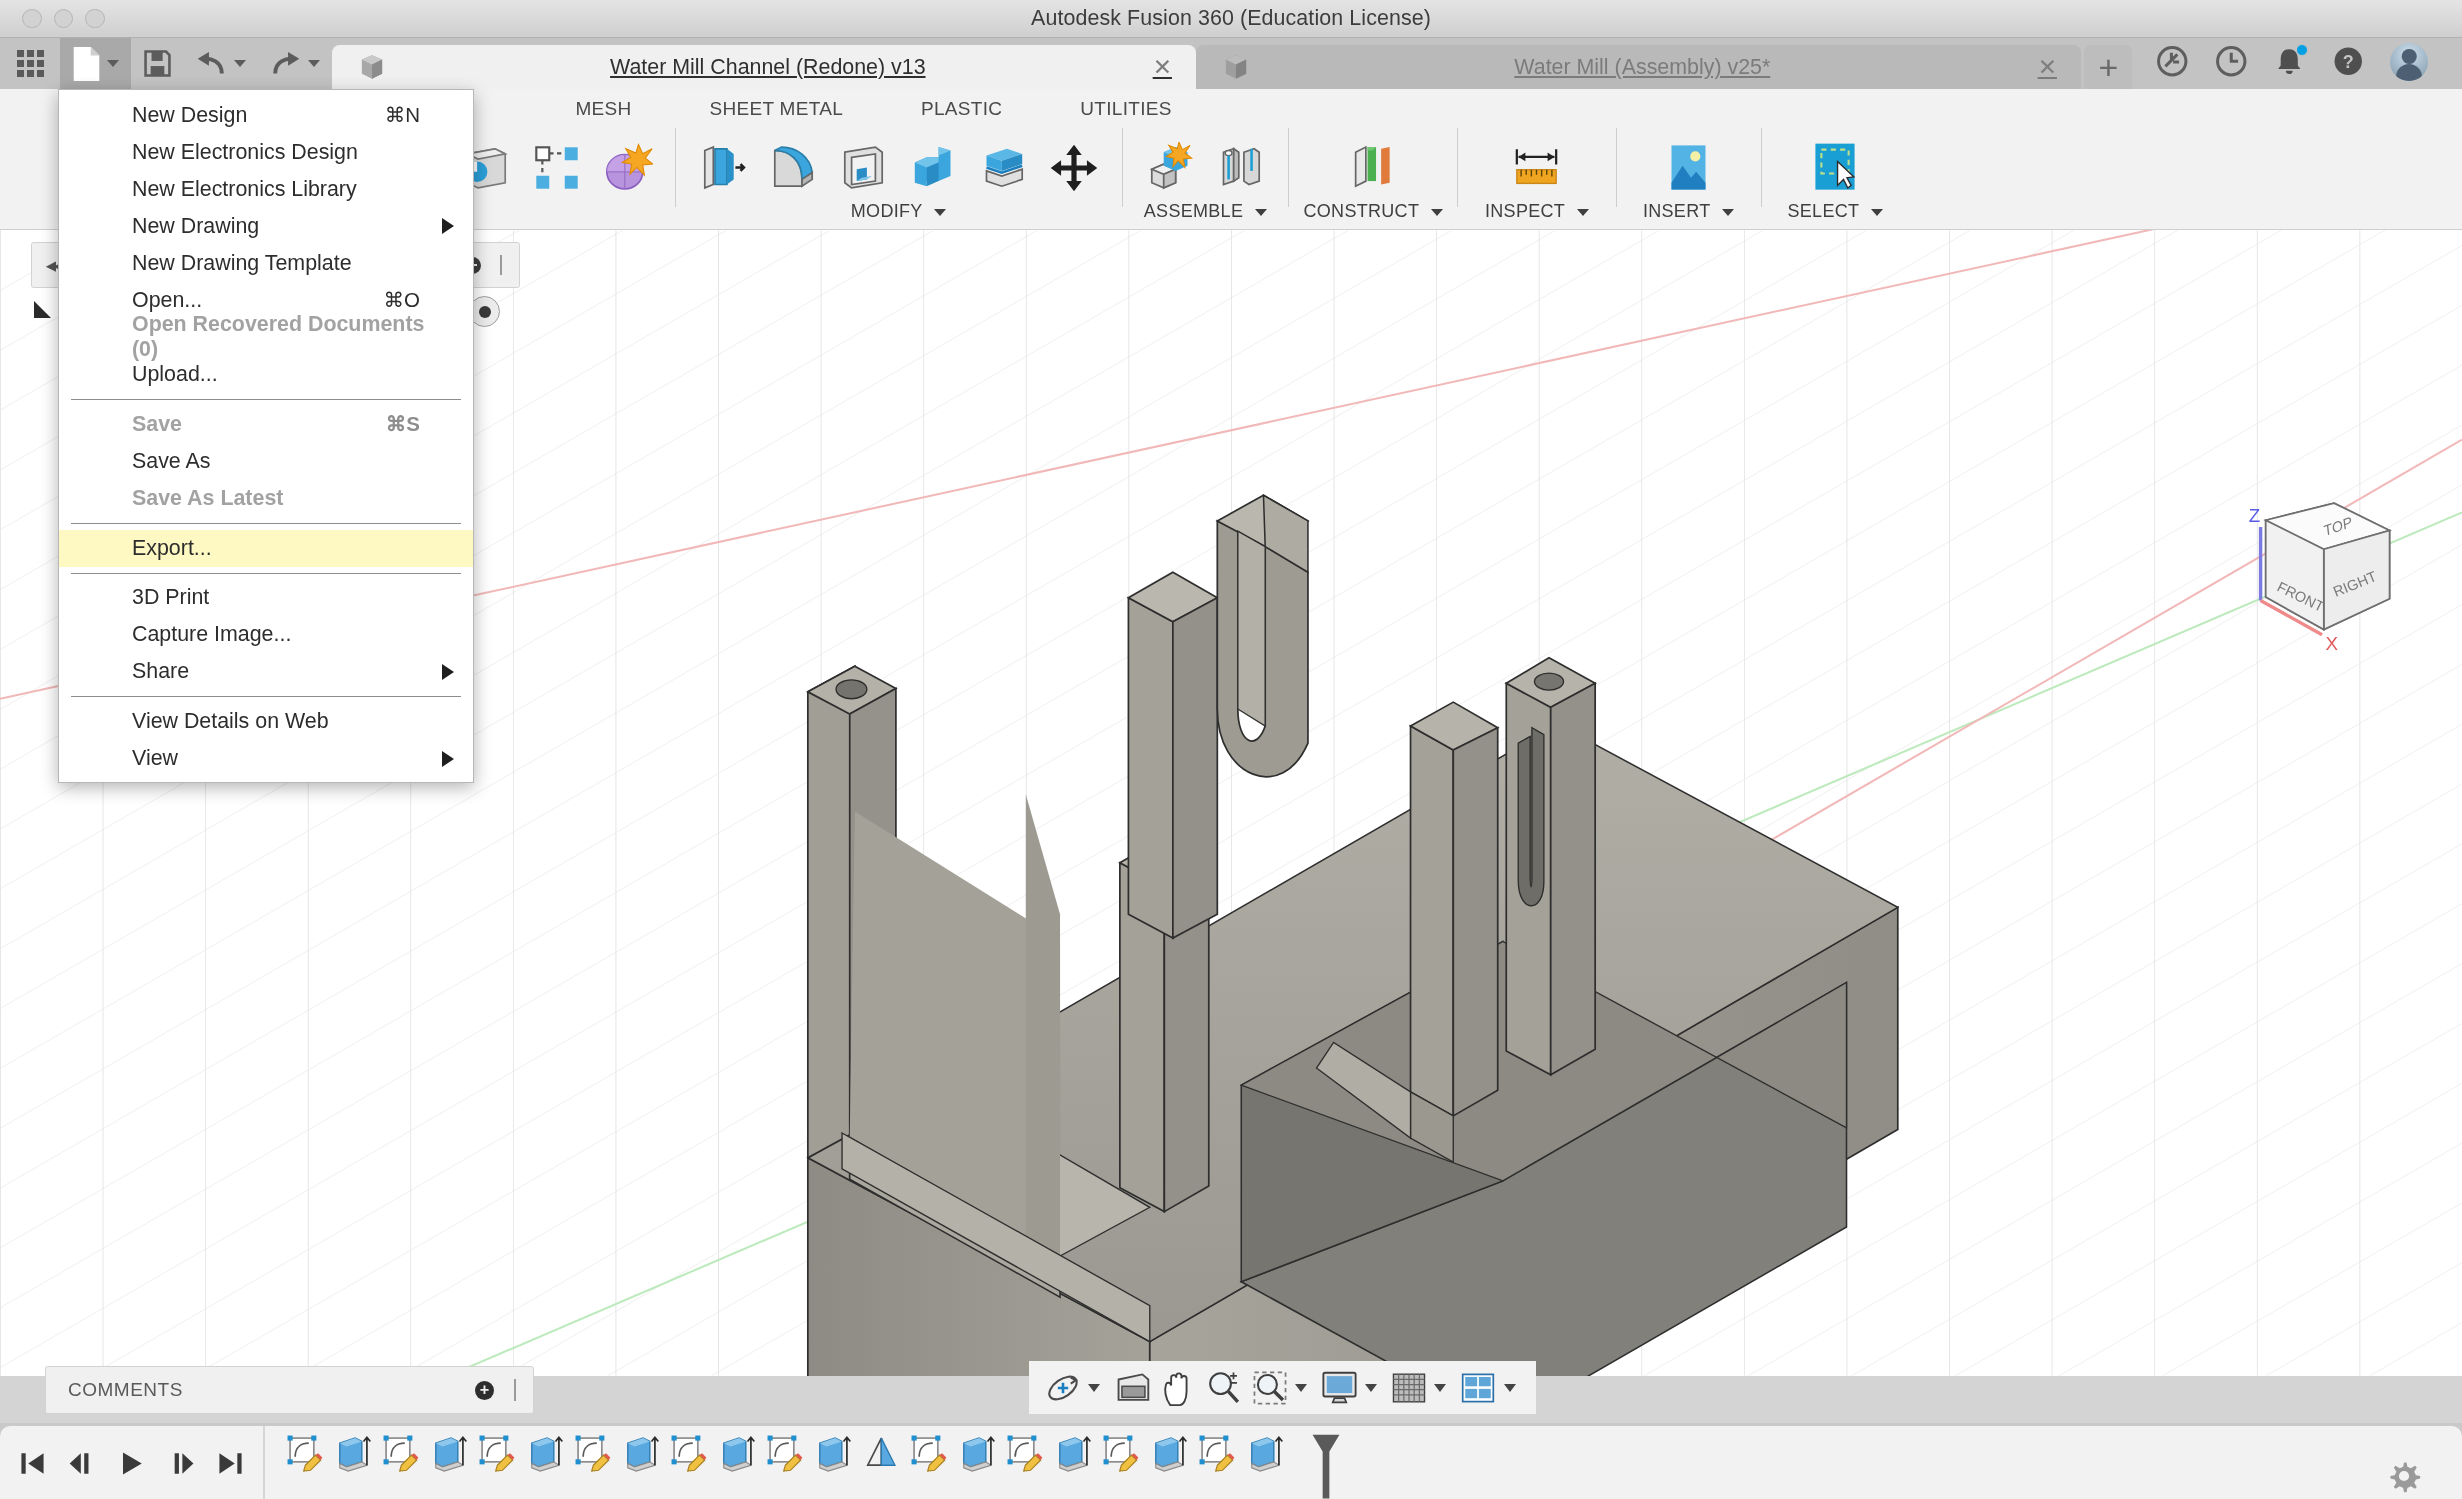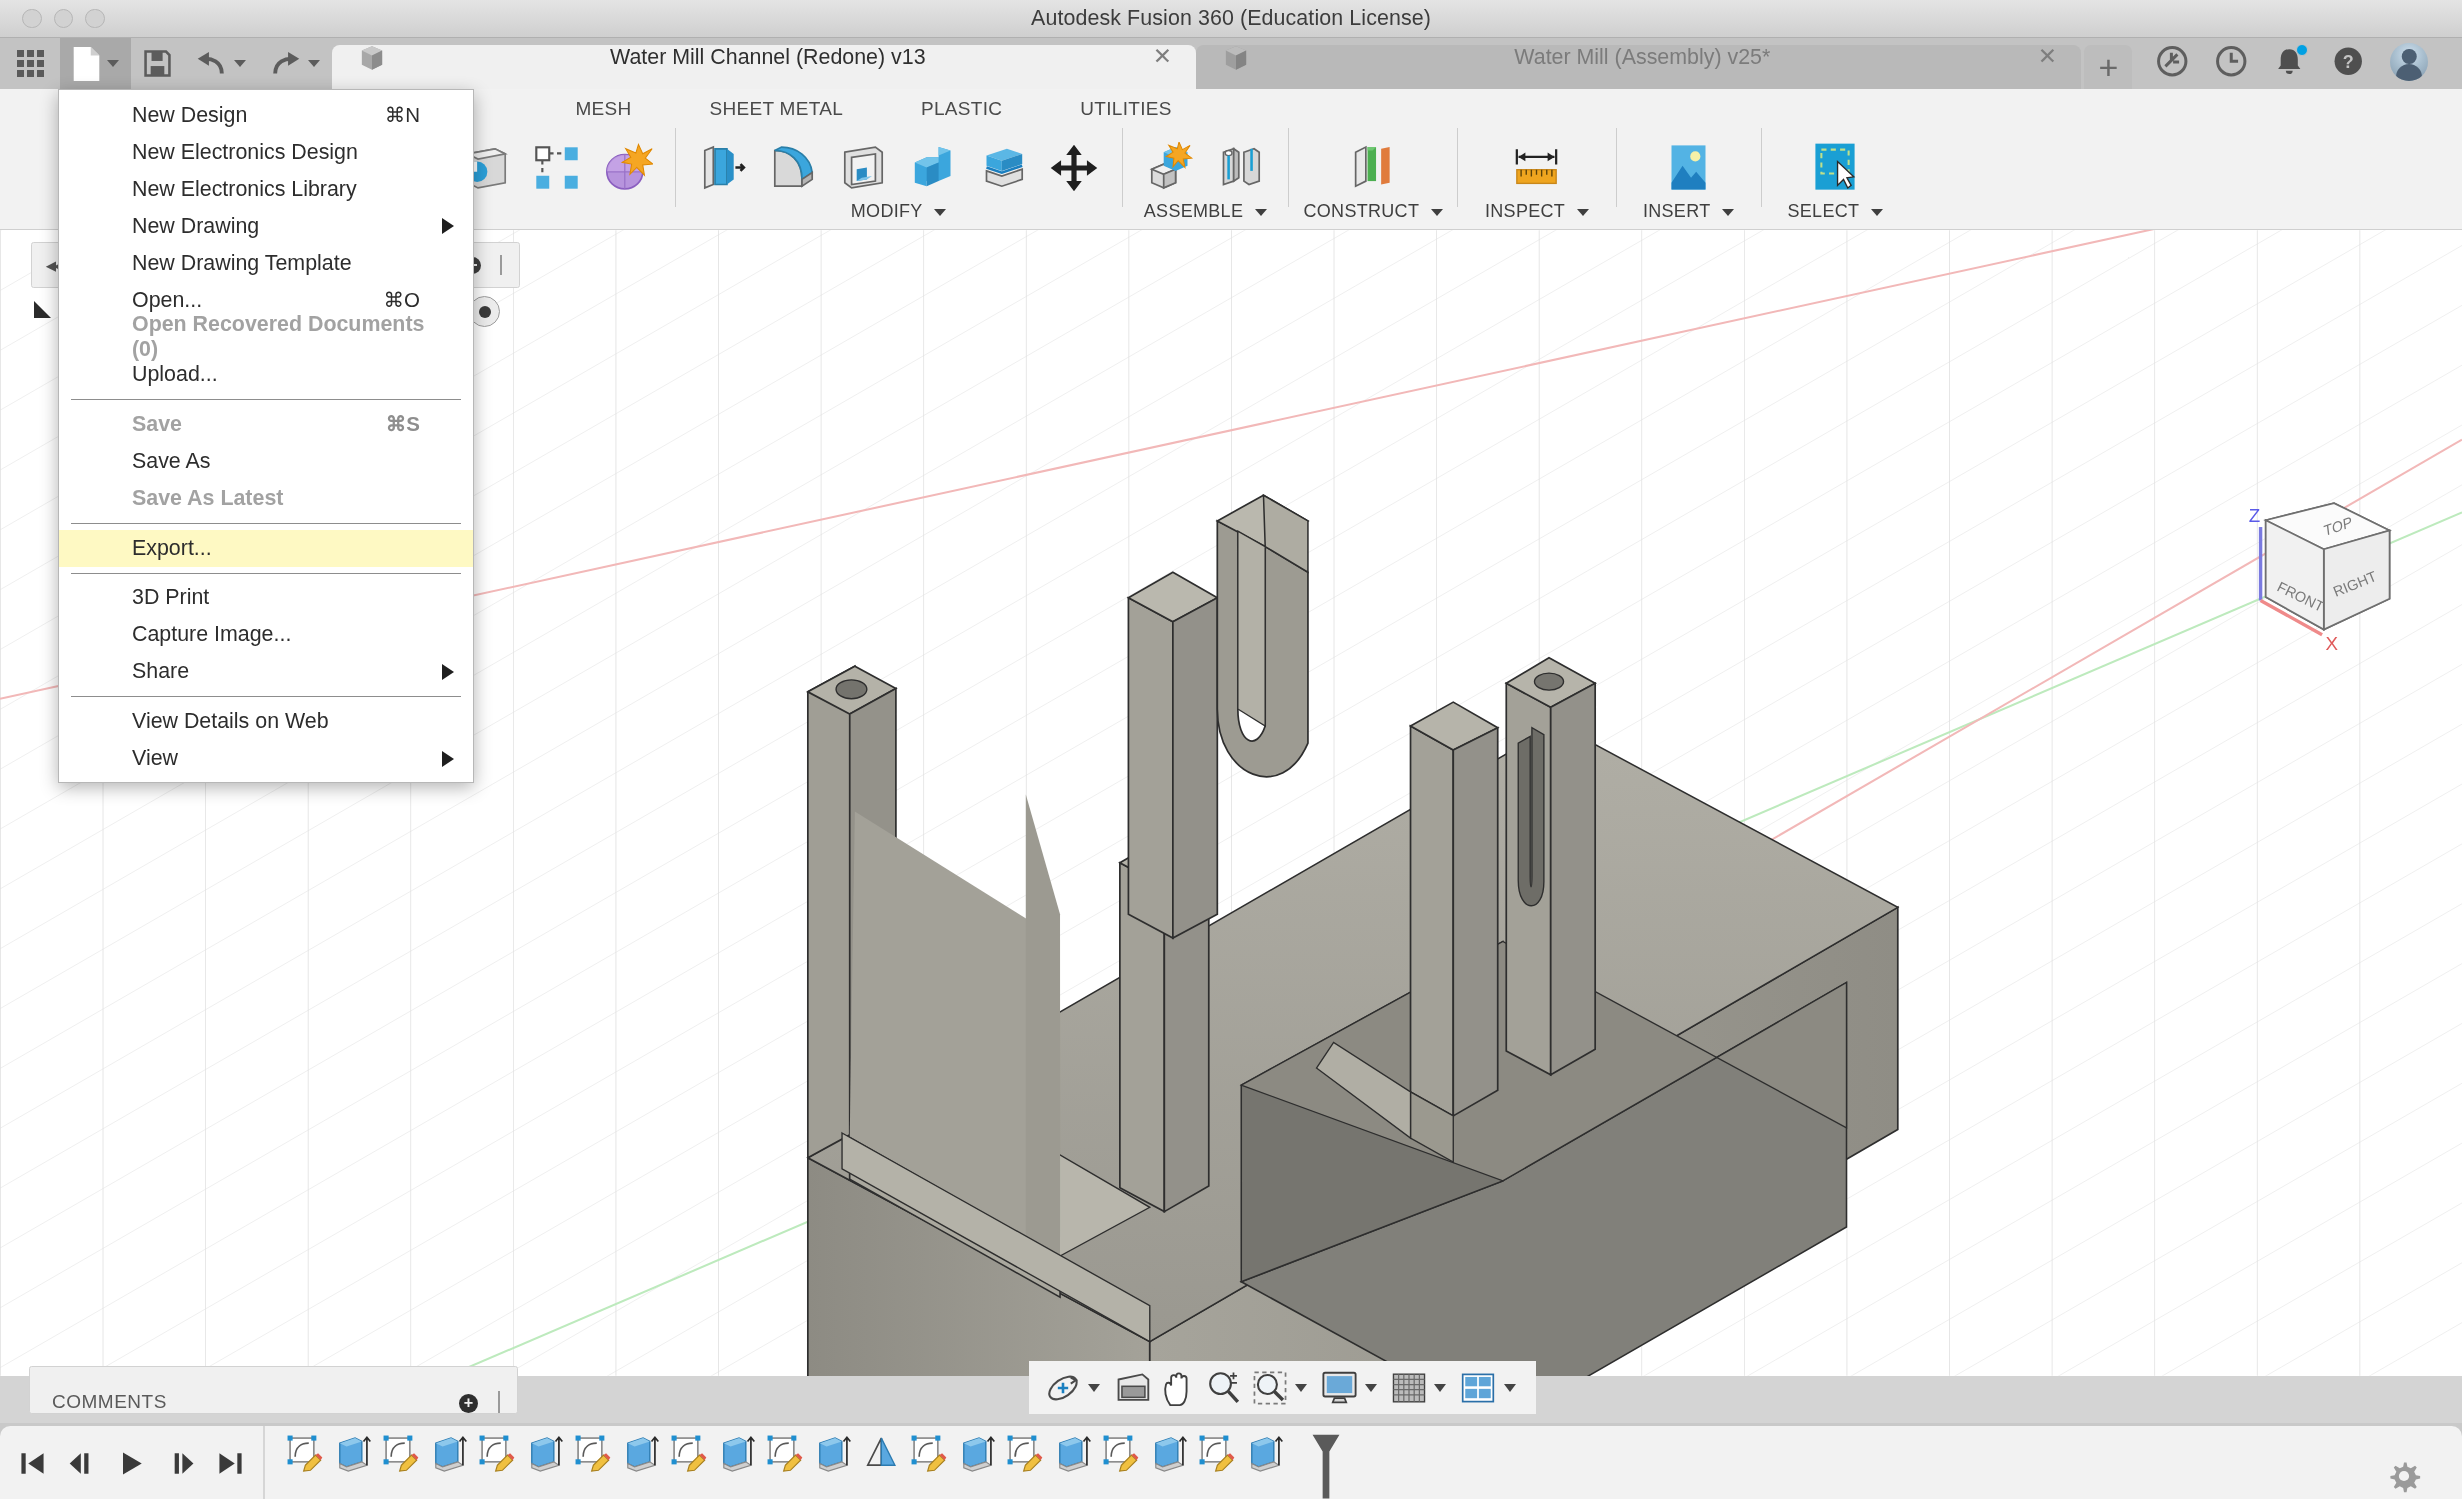--- a/index.html
+++ b/index.html
@@ -39,23 +39,23 @@
     height:51px; display:flex; align-items:center; justify-content:center;
     padding:0 12px; cursor:pointer;
   }
   .qbtn.grid { padding:0 15.4px 0 17px; }
   .qbtn.active { background:#a9a9a9; }
   .dots { display:grid; grid-template-columns:repeat(3,6.8px); gap:3.4px; }
   .dots i { width:6.8px; height:6.8px; background:#5a5a5a; display:block; }
   .caret { width:0;height:0;border-left:6px solid transparent;border-right:6px solid transparent;border-top:7.7px solid #5c5c5c; margin-left:6.8px;}
   .doc-tabs { display:flex; align-items:flex-end; height:51px; flex:0 0 auto; }
   .dtab {
-    height:44px; display:flex; align-items:flex-start; gap:13.7px;
+    height:44px; display:flex; align-items:center; gap:13.7px;
     padding:0 24px 0 29px; min-width:864px; position:relative;
-    border-radius:7.7px 7.7px 0 0; font-size:21.4px; cursor:pointer;
+    border-radius:7.7px 7.7px 0 0; font-size:21.4px; cursor:pointer;text-decoration:underline;
   }
   .dtab.active { background:#f0f0f0; color:#2f2f2f; }
   .dtab.inactive { background:#b9b9b9; color:#7b7b7b; min-width:885px; }
   .dtab .lbl { flex:1; text-align:center; }
   .dtab .x { font-size:23px; color:#7e7e7e; line-height:1; }
   .cube-ico { width:22px; height:26px; flex:0 0 auto; }
   .addtab { width:48px; height:44px; display:flex;align-items:center;justify-content:center;
             background:#bdbdbd; border-radius:6.8px 6.8px 0 0; margin-left:3.4px;
             font-size:34px; color:#6a6a6a; font-weight:300; cursor:pointer;}
   .topicons { display:flex; align-items:center; gap:26px; margin-left:24px; padding-bottom:8.5px;}
@@ -110,23 +110,23 @@
   .browser-head .vbar{position:absolute;right:17px;width:1.7px;height:20.5px;background:#9a9a9a;}
   .brow-tri{position:absolute;left:34px;top:301px;width:0;height:0;
             border-left:17px solid #2b2b2b;border-top:17px solid transparent; z-index:5;}
   .origin-dot{position:absolute;left:469px;top:296px;width:31px;height:31px;border-radius:50%;
               background:#ececec;border:1.7px solid #9d9d9d;display:flex;align-items:center;
               justify-content:center; z-index:5;}
   .origin-dot::after{content:"";width:12px;height:12px;border-radius:50%;background:#3a3a3a;}
 
   
   .comments {
-    position:absolute; left:29px; top:1366px; width:489px; height:48px;
+    position:absolute; left:45px; top:1366px; width:489px; height:48px;
     background:#f0f0f0; border:0.9px solid #d2d2d2; border-radius:2.6px;
-    display:flex; align-items:flex-end; z-index:6;
+    display:flex; align-items:center; z-index:6;
   }
   .comments .cl { margin-left:22px; font-size:19px; color:#5a5a5a; letter-spacing:0.5px;}
   .comments .plus {
     position:absolute; right:39px; width:19px;height:19px;border-radius:50%;
     background:#2e2e2e; color:#f0f0f0; font-size:16.2px; line-height:17px; text-align:center;
     font-weight:700;
   }
   .comments .vbar{position:absolute;right:17px;width:1.7px;height:22px;background:#9a9a9a;}
 
   

